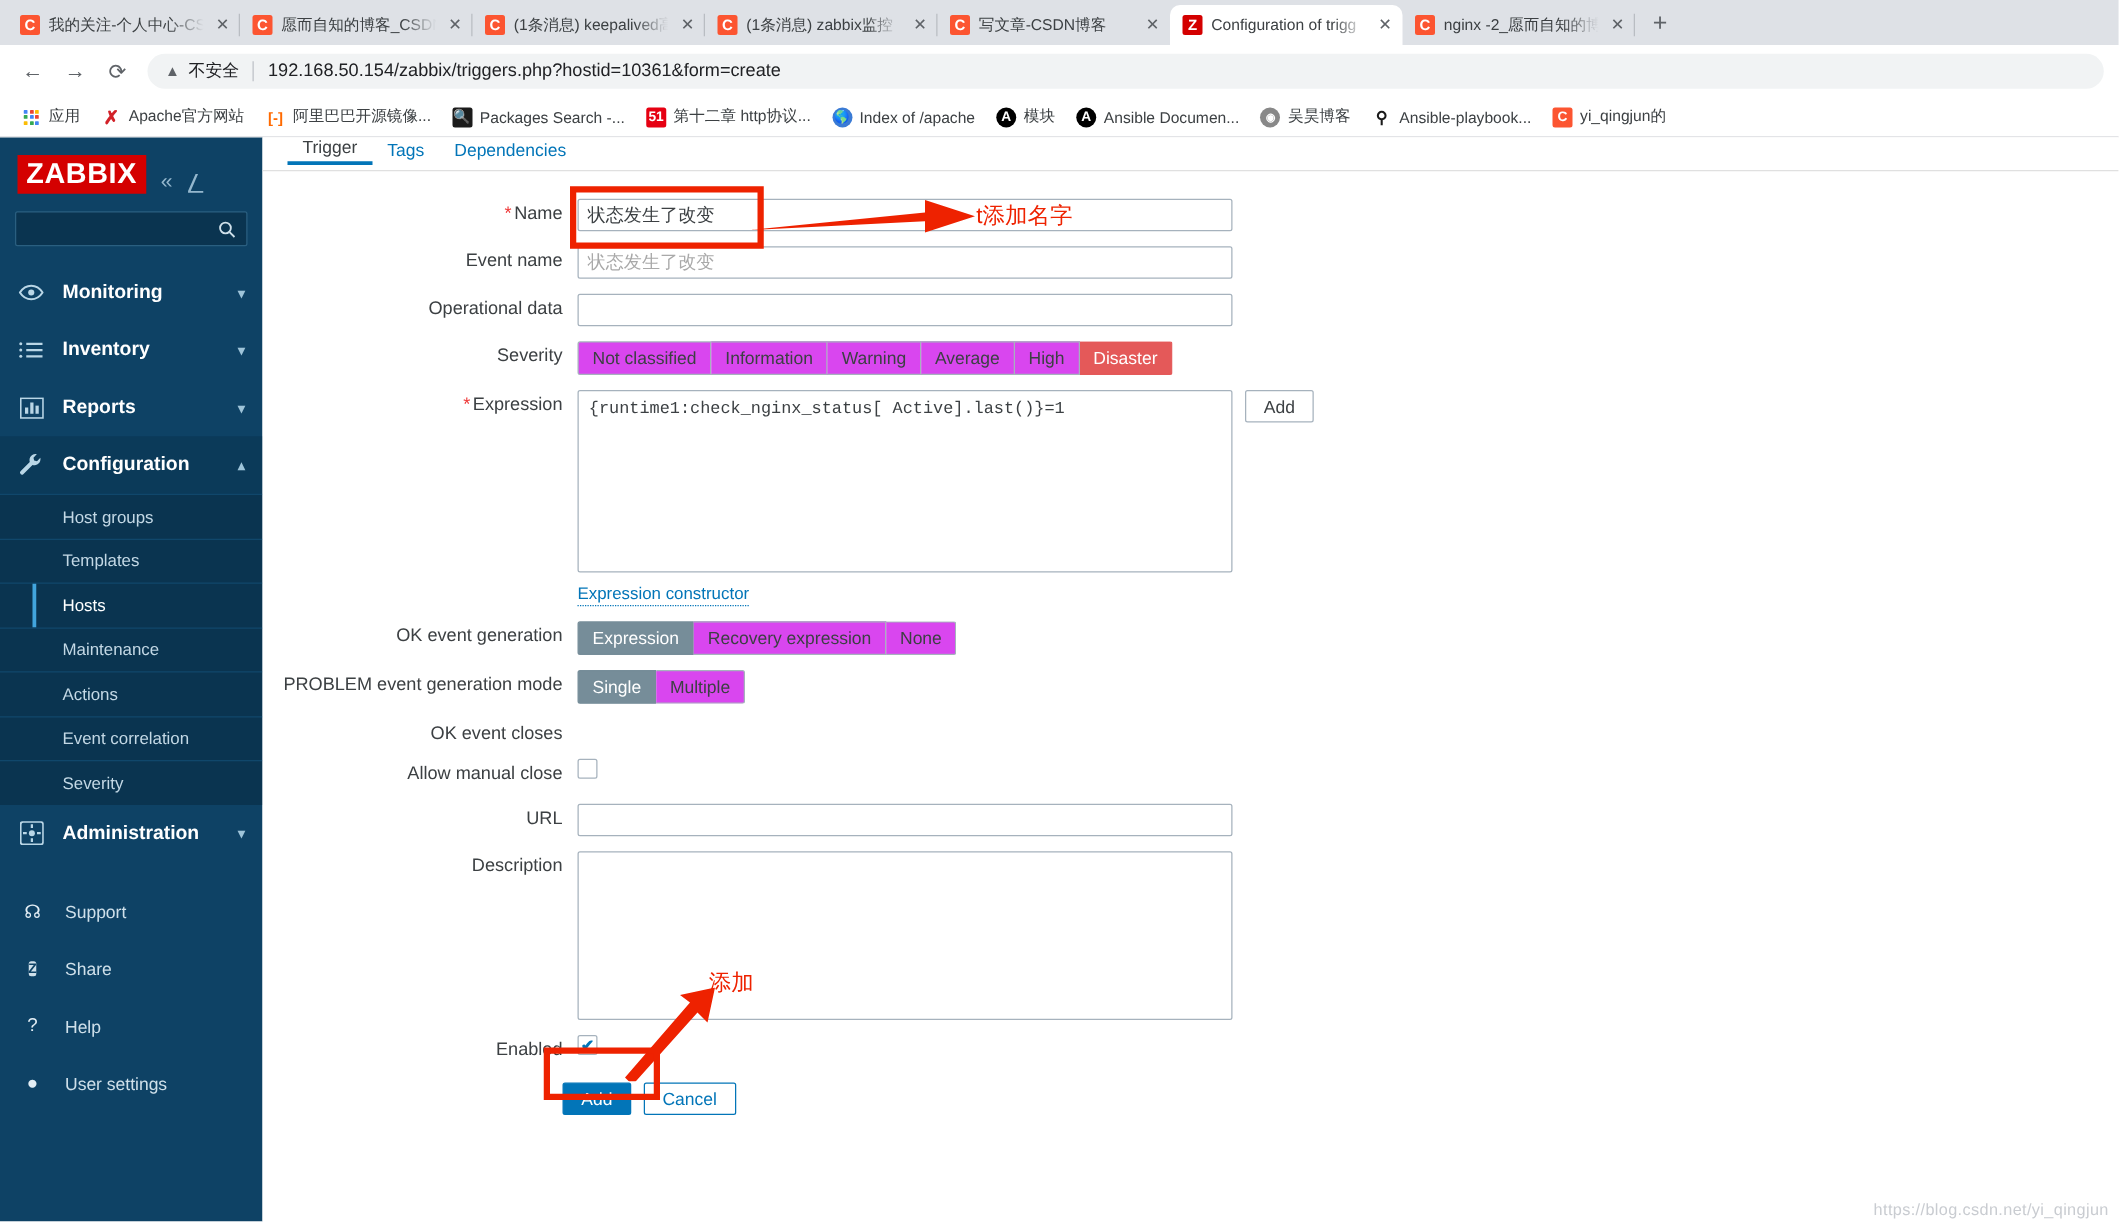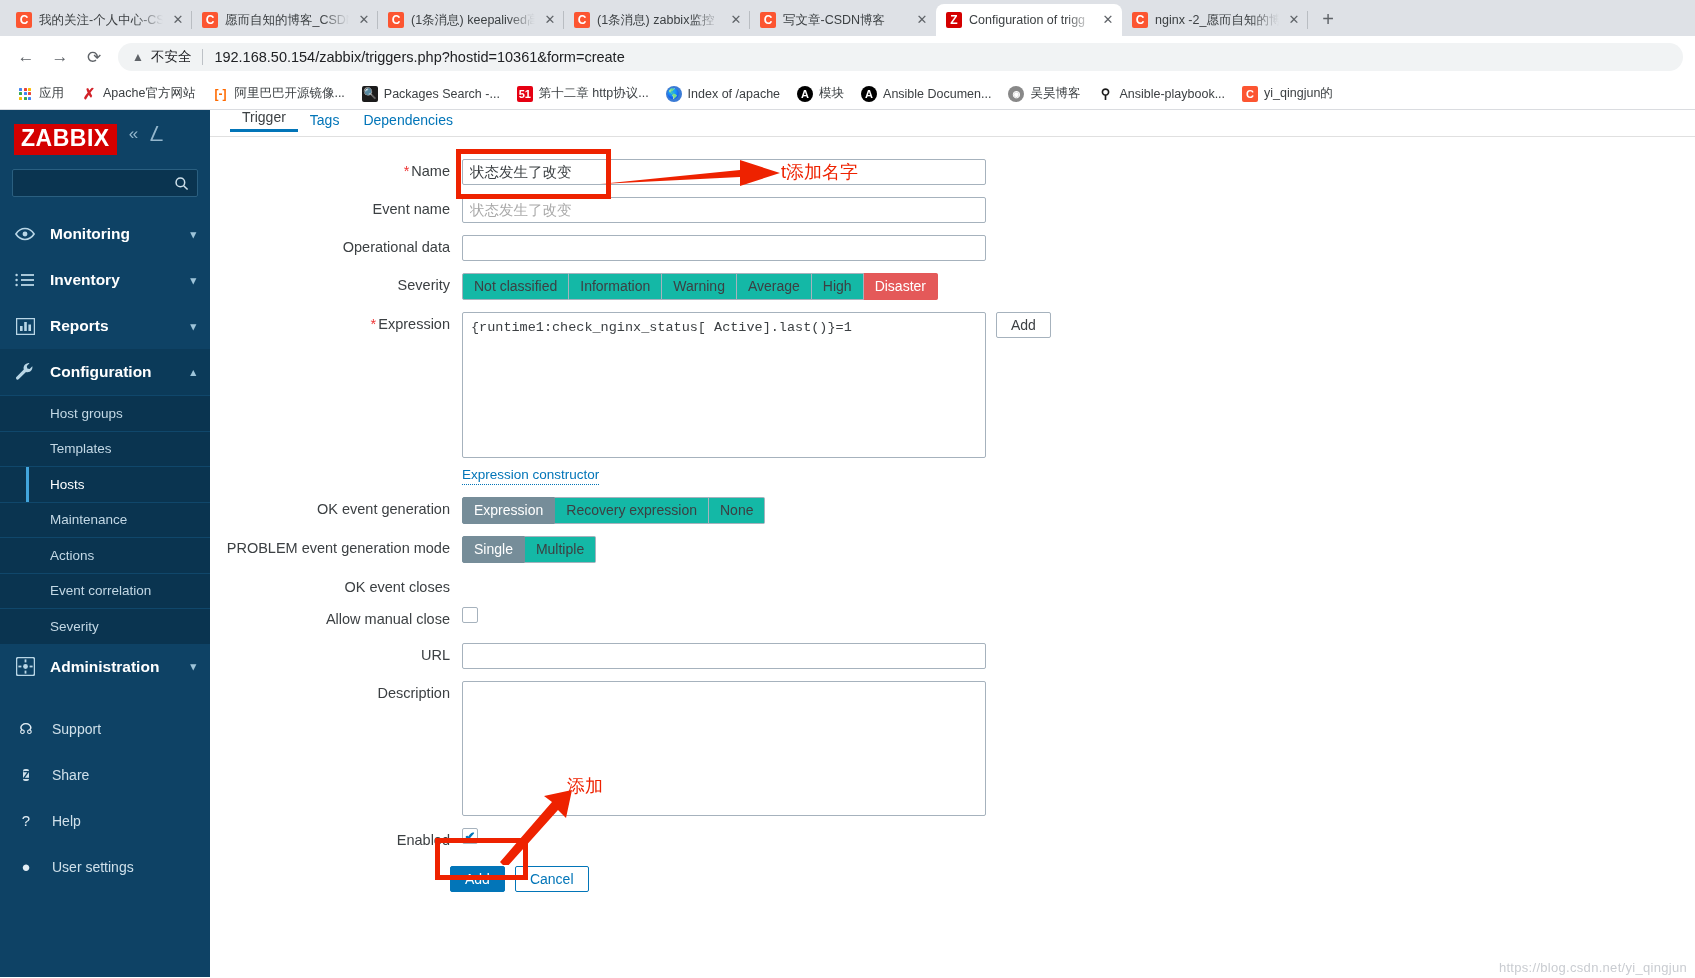--- a/index.html
+++ b/index.html
@@ -107,21 +107,21 @@
 
   
   .page { position: relative; width: 1695px; height: 867px;
           background: #fff; display: flex; }
 
   
   .sidebar {
     width: 210px; flex: 0 0 210px; background: #0e4265;
     color: #fff; position: relative; overflow: hidden;
   }
-  .zbx-head { display: flex; align-items: flex-start; padding: 14px 14px 10px 14px; gap: 12px; }
+  .zbx-head { display: flex; align-items: flex-end; padding: 14px 14px 10px 14px; gap: 12px; }
   .zbx-logo {
     background: #d40000; color: #fff; font-weight: 700;
     font-size: 23px; letter-spacing: .5px; padding: 1px 7px 3px 7px;
     font-family: "Liberation Sans", sans-serif;
   }
   .zbx-collapse { color: #94b7cd; font-size: 17px; }
   .zbx-expand   { color: #94b7cd; font-size: 15px; }
   .zbx-search {
     margin: 4px 12px 14px 12px; height: 28px; background: #0a3450;
     border: 1px solid #2a5f80; border-radius: 2px;
@@ -186,21 +186,21 @@
   textarea.area {
     width: 524px; border: 1px solid #a6b2bd; border-radius: 2px;
     font-family: "Liberation Mono", monospace; font-size: 13.5px;
     padding: 6px 8px; color: #3c4043; resize: none; line-height: 1.4;
   }
 
   .seg { display: flex; }
   .seg > div {
     border: 1px solid #a6b2bd; border-left: none;
     height: 27px; line-height: 25px; padding: 0 11px;
-    font-size: 14px; color: #3c4043; background: #14b8a6; white-space: nowrap;
+    font-size: 14px; color: #3c4043; background: #d946ef; white-space: nowrap;
   }
   .seg > div:first-child { border-left: 1px solid #a6b2bd; border-radius: 2px 0 0 2px; }
   .seg > div:last-child  { border-radius: 0 2px 2px 0; }
   .seg > div.on { background: #768d99; color: #fff; border-color: #768d99; }
   .seg > div.danger { background: #e45959; color: #fff; border-color: #e45959; }
 
   .btn {
     height: 26px; padding: 0 14px; border-radius: 2px;
     font-size: 14px; line-height: 24px; cursor: default;
   }

